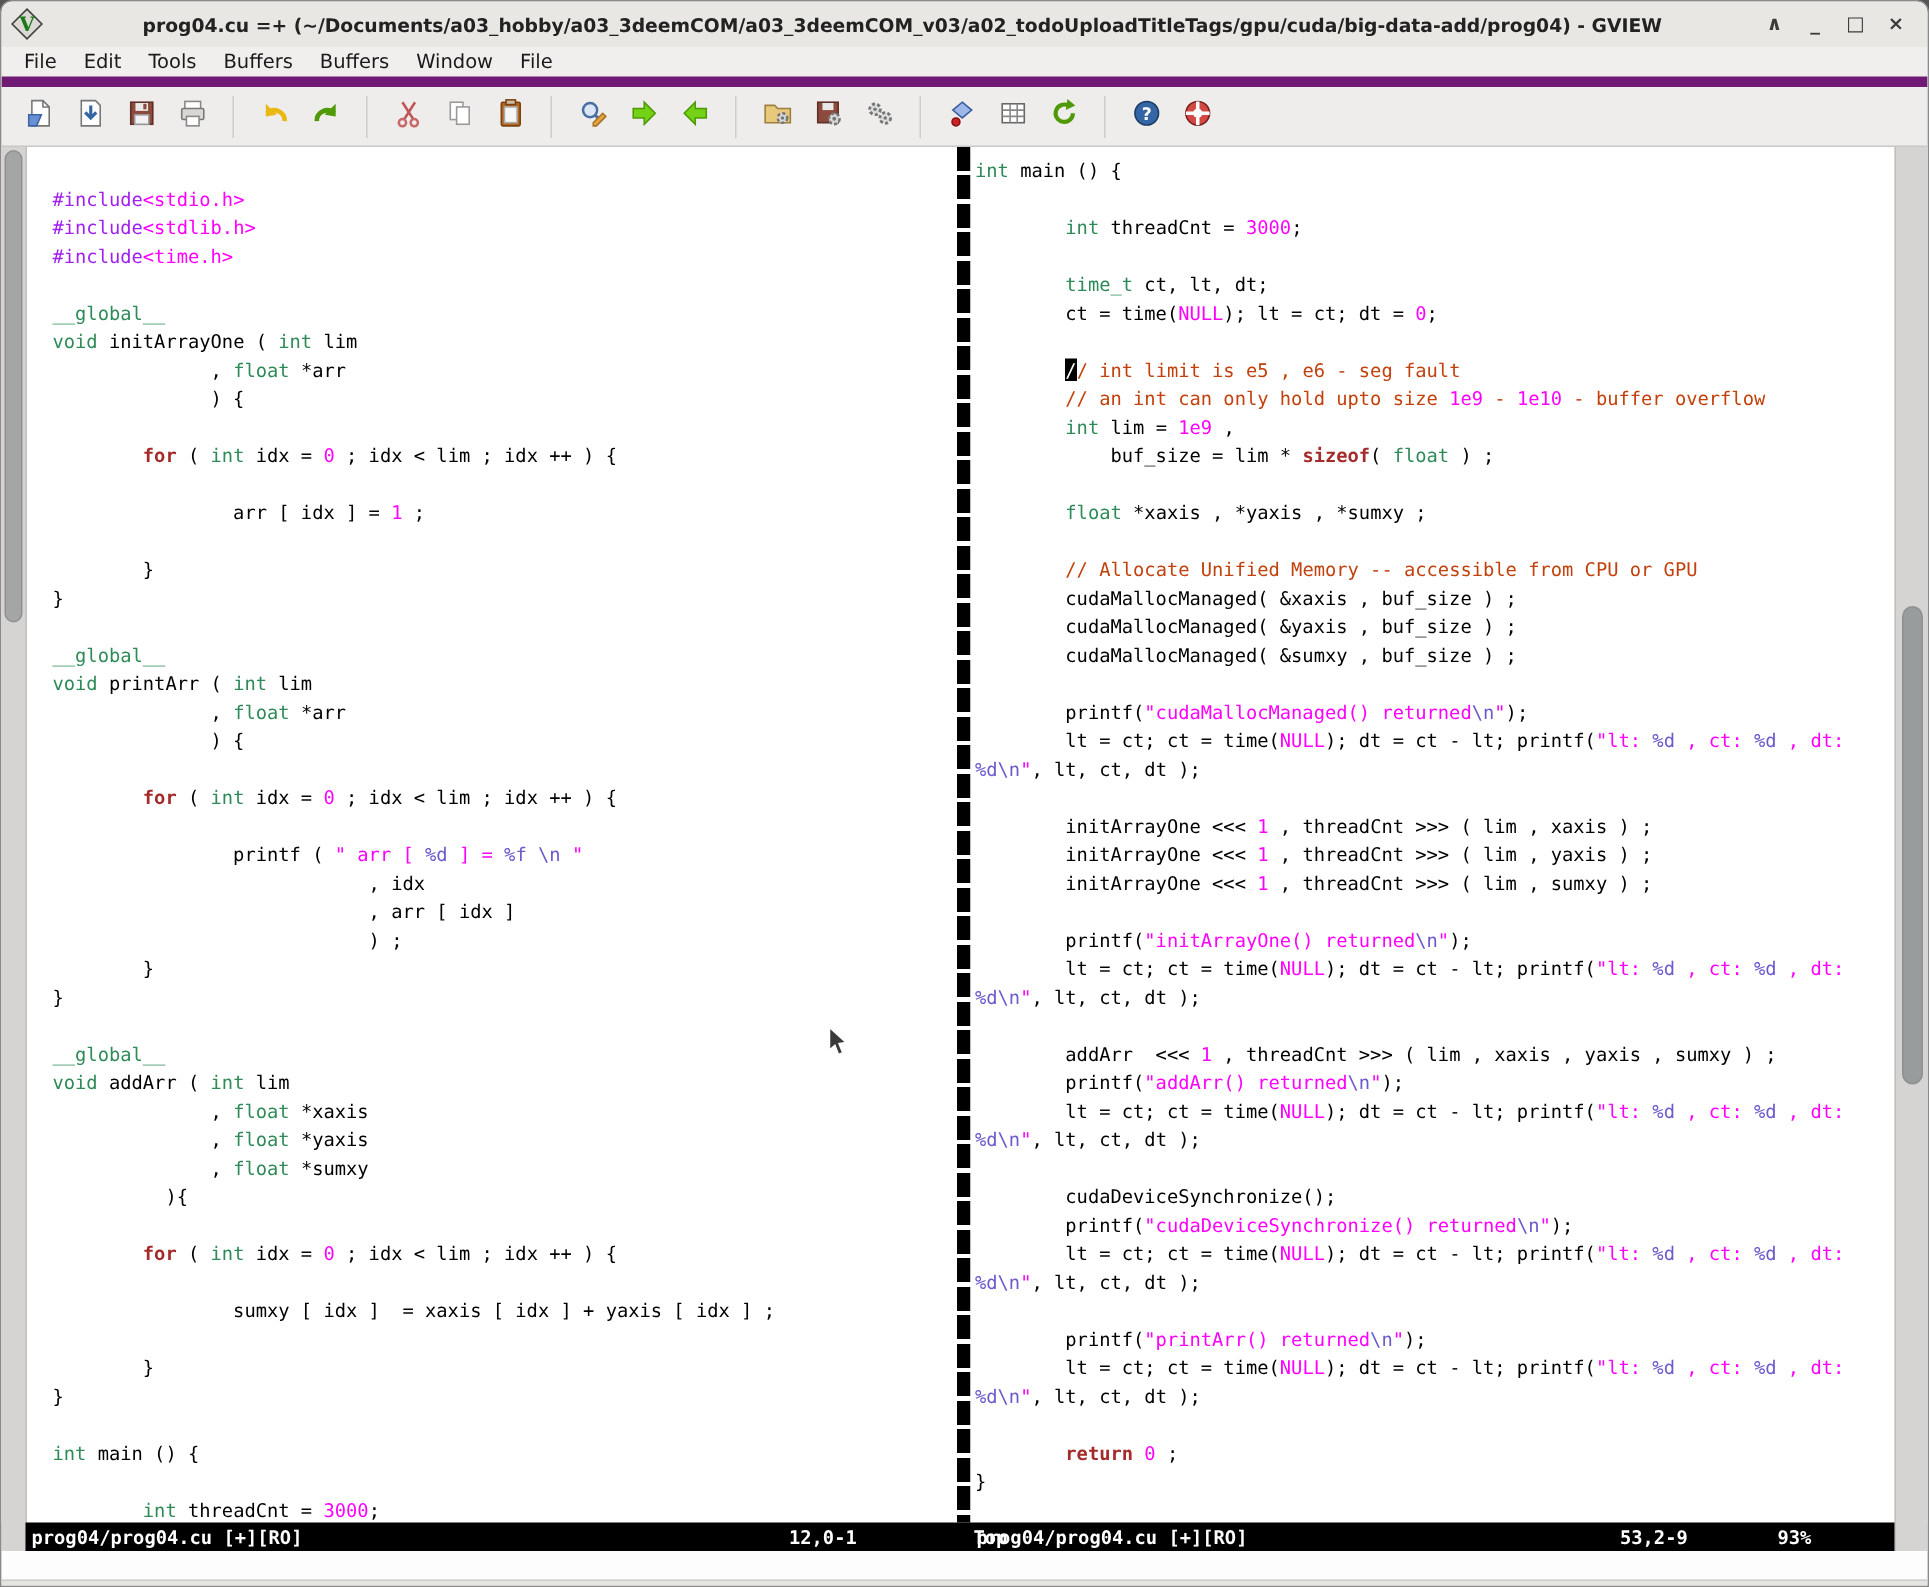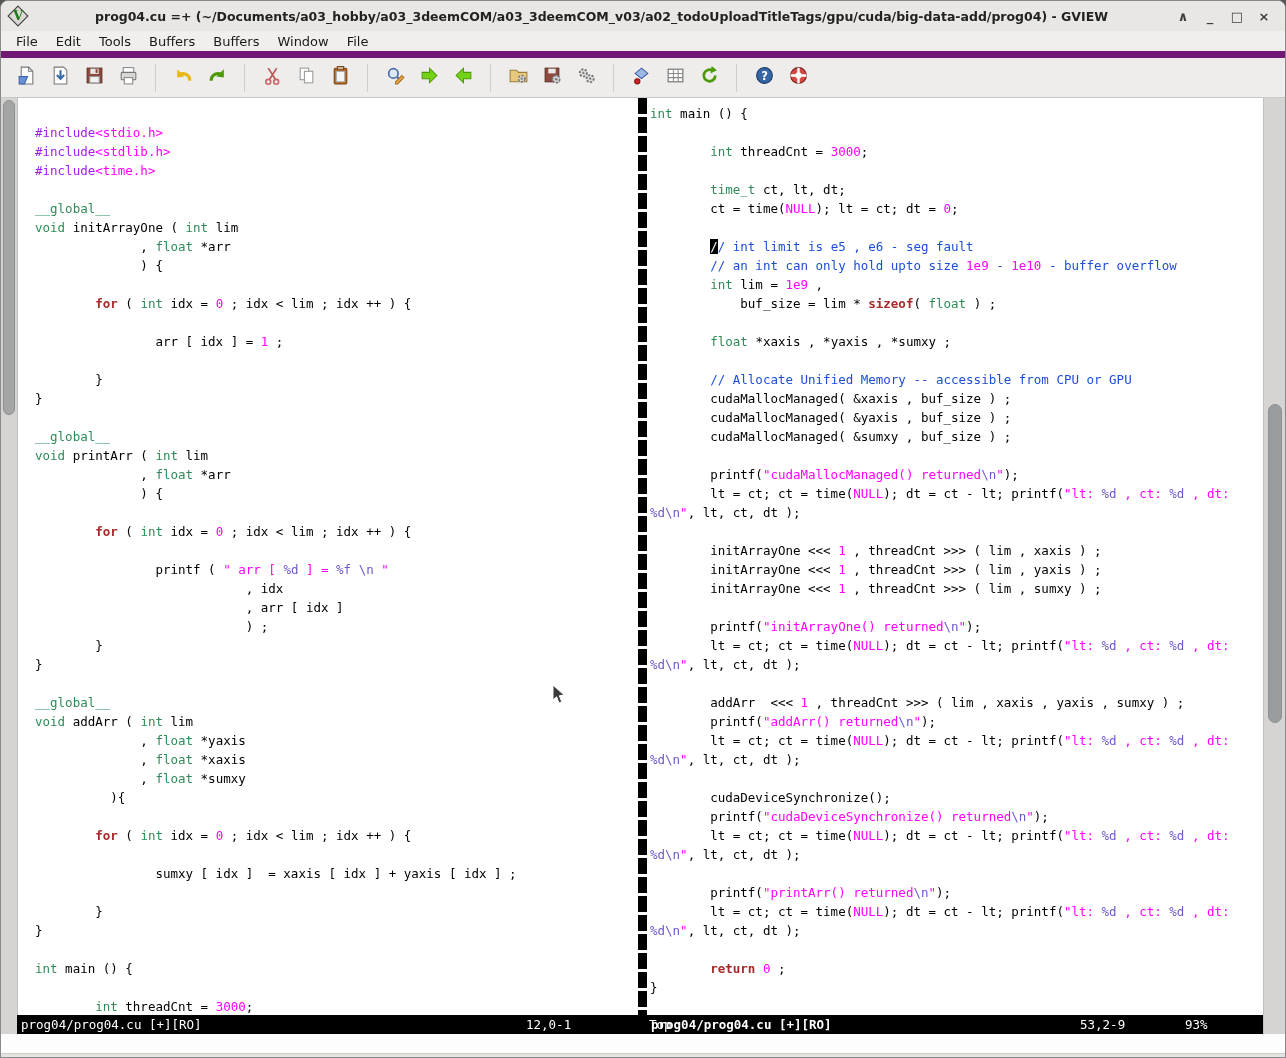--- a/index.html
+++ b/index.html
@@ -32,38 +32,38 @@
         font-family:"DejaVu Sans Mono",monospace;font-size:12.5px;line-height:19px;
         padding-top:6px;box-sizing:border-box;}
   #left-pane{left:16px;width:621px;padding-left:6px;margin-left:12px;}
   #right-pane{left:646px;width:616px;padding-left:3px;}
   .row{height:19px;white-space:pre;}
   .seg-nor{color:#000000;}
   .seg-typ{color:#2e8b57;font-weight:normal;}
   .seg-stm{color:#a52a2a;font-weight:bold;}
   .seg-pre{color:#a020f0;}
   .seg-con{color:#ff00ff;}
-  .seg-com{color:#1d4ed8;}
+  .seg-com{color:#c2410c;}
   .seg-spe{color:#6a5acd;}
   .seg-cur{background:#000000;color:#ffffff;}
   
   #vsep{position:absolute;left:637px;top:97px;width:9px;height:917px;
         background:repeating-linear-gradient(180deg,#000 0px,#000 16px,#ffffff 16px,#ffffff 19px);}
   
   .sb{position:absolute;top:97px;height:936px;background:#d6d4d2;}
   #sb-left{left:0;width:16px;border-right:1px solid #c2c0be;}
   #sb-right{left:1262px;width:24px;border-left:1px solid #c2c0be;}
   .sb-thumb{position:absolute;left:2px;width:12px;background:#a4a6a6;border:1px solid #8f9191;
             border-radius:7px;box-sizing:border-box;}
   #sb-left .sb-thumb{top:2px;height:315px;}
   #sb-right .sb-thumb{left:4px;top:306px;height:319px;width:14px;background:#989c9c;}
   
   #statusbar{position:absolute;left:16px;top:1014px;width:1246px;height:19px;background:#000;
              color:#fff;font-family:"DejaVu Sans Mono",monospace;font-size:12.5px;line-height:19px;}
-  #statusbar span{position:absolute;white-space:pre;}
+  #statusbar span{position:absolute;white-space:pre;font-weight:bold;}
   #st-file-left{left:4px;}
   #st-ruler-left{left:477px;margin-left:32px;}
   #st-scroll-left{left:632px;}
   #st-file-right{left:634px;font-weight:bold;}
   #st-ruler-right{left:1063px;}
   #st-scroll-right{left:1168px;}
   
   #cmdline{position:absolute;left:0;top:1033px;width:100%;height:19px;background:#fdfdfd;}
   #bottom-strip{position:absolute;left:0;top:1052px;width:100%;height:6px;background:#e6e4e1;border-top:1px solid #d0cecb;}
   
@@ -288,22 +288,22 @@
       <div class="row"> </div>
       <div class="row"><span class="seg-nor">                printf ( </span><span class="seg-con">" arr [ </span><span class="seg-spe">%d</span><span class="seg-con"> ] = </span><span class="seg-spe">%f</span><span class="seg-con"> </span><span class="seg-spe">\n</span><span class="seg-con"> "</span></div>
       <div class="row"><span class="seg-nor">                            , idx</span></div>
       <div class="row"><span class="seg-nor">                            , arr [ idx ]</span></div>
       <div class="row"><span class="seg-nor">                            ) ;</span></div>
       <div class="row"><span class="seg-nor">        }</span></div>
       <div class="row"><span class="seg-nor">}</span></div>
       <div class="row"> </div>
       <div class="row"><span class="seg-typ">__global__</span></div>
       <div class="row"><span class="seg-typ">void</span><span class="seg-nor"> addArr ( </span><span class="seg-typ">int</span><span class="seg-nor"> lim</span></div>
+      <div class="row"><span class="seg-nor">              , </span><span class="seg-typ">float</span><span class="seg-nor"> *xaxis</span></div>
       <div class="row"><span class="seg-nor">              , </span><span class="seg-typ">float</span><span class="seg-nor"> *yaxis</span></div>
-      <div class="row"><span class="seg-nor">              , </span><span class="seg-typ">float</span><span class="seg-nor"> *xaxis</span></div>
       <div class="row"><span class="seg-nor">              , </span><span class="seg-typ">float</span><span class="seg-nor"> *sumxy</span></div>
       <div class="row"><span class="seg-nor">          ){</span></div>
       <div class="row"> </div>
       <div class="row"><span class="seg-nor">        </span><span class="seg-stm">for</span><span class="seg-nor"> ( </span><span class="seg-typ">int</span><span class="seg-nor"> idx = </span><span class="seg-con">0</span><span class="seg-nor"> ; idx &lt; lim ; idx ++ ) {</span></div>
       <div class="row"> </div>
       <div class="row"><span class="seg-nor">                sumxy [ idx ]  = xaxis [ idx ] + yaxis [ idx ] ;</span></div>
       <div class="row"> </div>
       <div class="row"><span class="seg-nor">        }</span></div>
       <div class="row"><span class="seg-nor">}</span></div>
       <div class="row"> </div>

